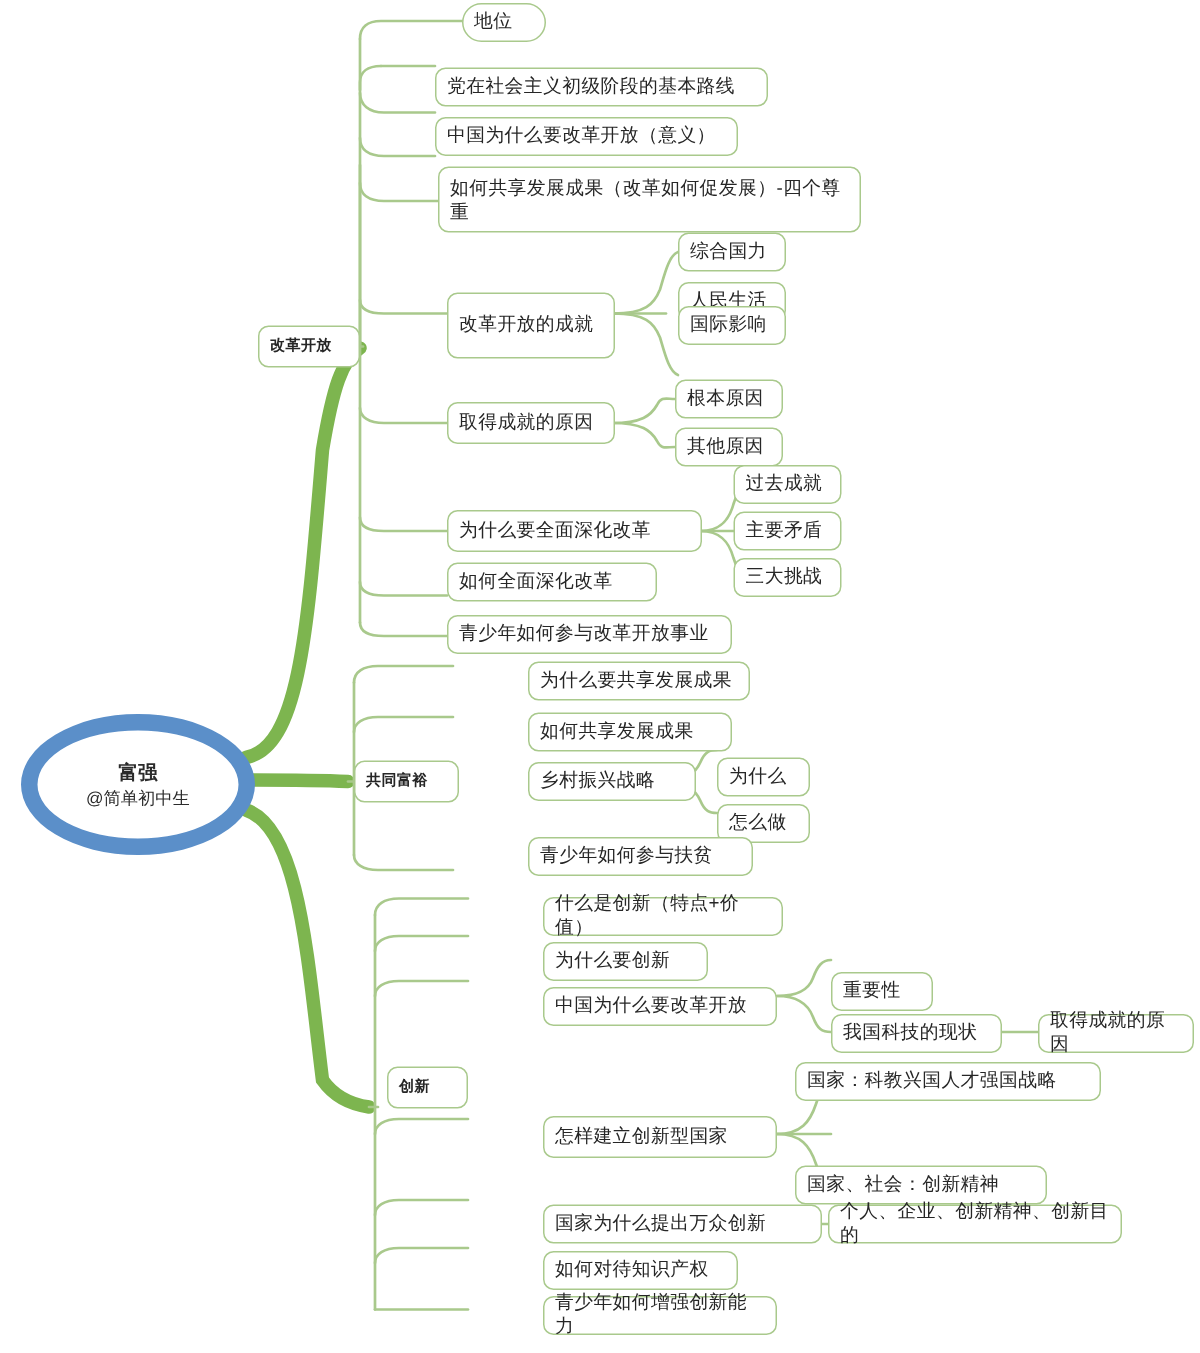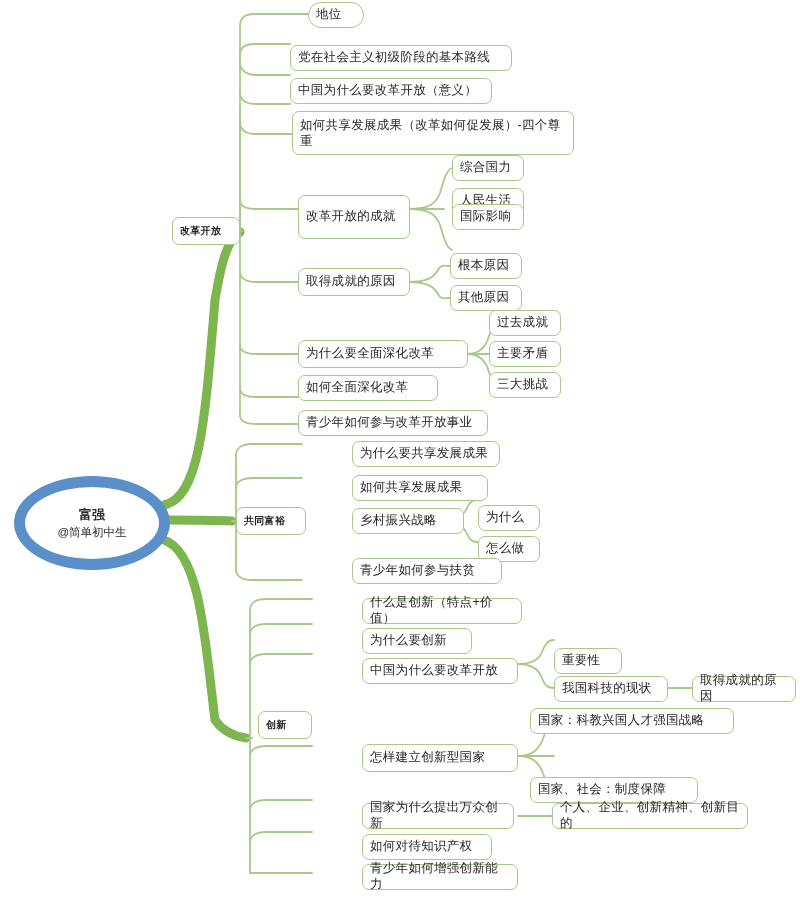--- a/index.html
+++ b/index.html
@@ -141,21 +141,21 @@
 
   <div class="node lvl2" style="left:362px;top:598px;width:160px;height:26px;">什么是创新（特点+价值）</div>
   <div class="node lvl2" style="left:362px;top:628px;width:110px;height:26px;">为什么要创新</div>
   <div class="node lvl2" style="left:362px;top:658px;width:156px;height:26px;">中国为什么要改革开放</div>
   <div class="node lvl3" style="left:554px;top:648px;width:68px;height:26px;">重要性</div>
   <div class="node lvl3" style="left:554px;top:676px;width:114px;height:26px;">我国科技的现状</div>
   <div class="node lvl4" style="left:692px;top:676px;width:104px;height:26px;">取得成就的原因</div>
 
   <div class="node lvl2" style="left:362px;top:744px;width:156px;height:28px;">怎样建立创新型国家</div>
   <div class="node lvl3" style="left:530px;top:708px;width:204px;height:26px;">国家：科教兴国人才强国战略</div>
-  <div class="node lvl3" style="left:530px;top:777px;width:168px;height:26px;">国家、社会：制度保障</div>
+  <div class="node lvl3" style="left:530px;top:777px;width:168px;height:26px;">国家、社会：创新精神</div>
 
-  <div class="node lvl2" style="left:362px;top:803px;width:152px;height:26px;">国家为什么提出万众创新</div>
+  <div class="node lvl2" style="left:362px;top:803px;width:186px;height:26px;">国家为什么提出万众创新</div>
   <div class="node lvl3" style="left:552px;top:803px;width:196px;height:26px;">个人、企业、创新精神、创新目的</div>
 
   <div class="node lvl2" style="left:362px;top:834px;width:130px;height:26px;">如何对待知识产权</div>
   <div class="node lvl2" style="left:362px;top:864px;width:156px;height:26px;">青少年如何增强创新能力</div>
 
 </div>
 
 </body></html>

